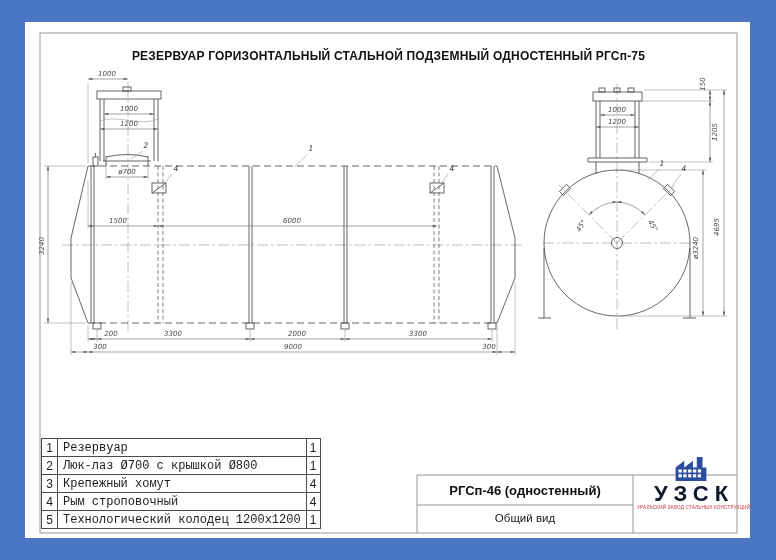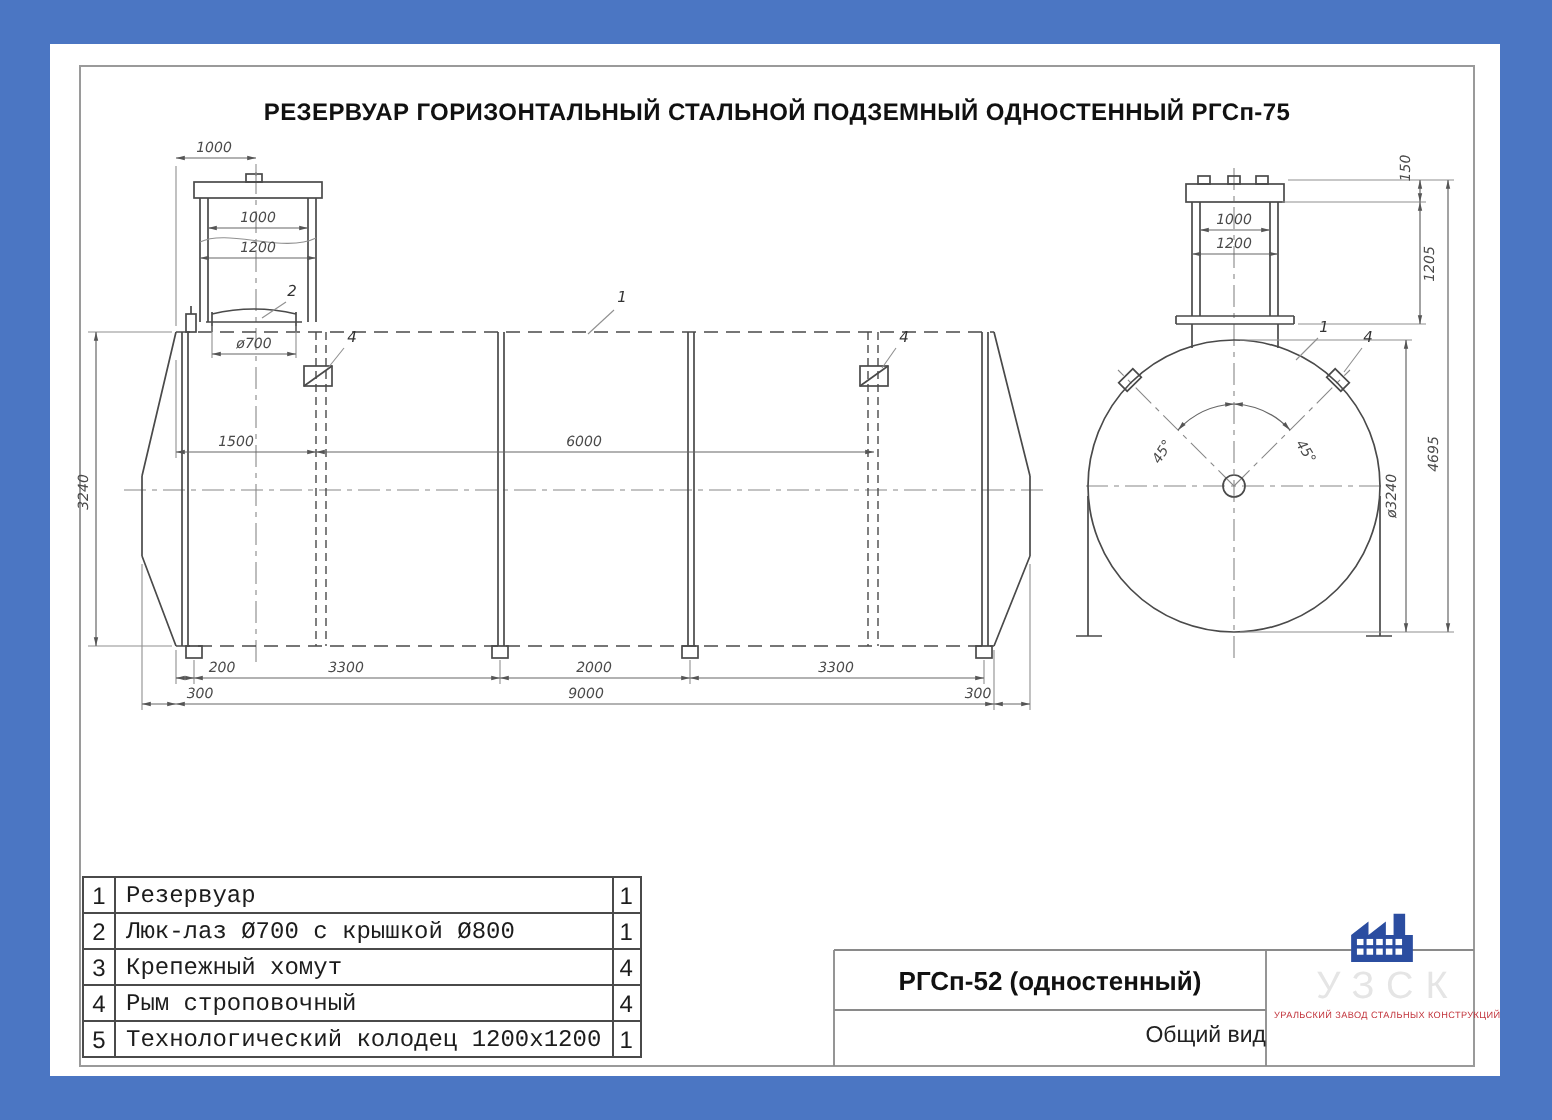--- a/index.html
+++ b/index.html
@@ -31,26 +31,26 @@
   .parts td.num{width:15px;text-align:center;padding:0;}
   .parts td.nm{width:216px;font-family:Liberation Mono, monospace;}
   .parts td.qty{width:13px;text-align:center;padding:0;}
   
   .tb-model{
     position:absolute;left:417px;top:480px;width:216px;height:22px;line-height:22px;
     text-align:center;font-size:13px;font-weight:bold;color:#111;
   }
   .tb-view{
     position:absolute;left:417px;top:508px;width:216px;height:20px;line-height:20px;
-    text-align:right;font-size:11.5px;color:#222;
+    text-align:center;font-size:11.5px;color:#222;
   }
   
   .logo{position:absolute;left:637px;top:455px;width:108px;text-align:center;}
   .logo .abbr{
-    font-size:19px;font-weight:normal;color:#e5e5e5;letter-spacing:6px;
+    font-size:22px;font-weight:bold;color:#0f172a;letter-spacing:6px;
     line-height:22px;margin-top:1px;text-indent:6px;
   }
   .logo .tag{font-size:4.6px;color:#c2343c;letter-spacing:.2px;line-height:6px;white-space:nowrap;}
   .logo .fic{display:block;margin:0 auto;}
 </style>
 </head>
 <body>
 
 <div class="page"></div>
 
@@ -246,21 +246,21 @@
       <td class="qty">4</td>
     </tr>
     <tr>
       <td class="num">5</td>
       <td class="nm">Технологический колодец 1200х1200</td>
       <td class="qty">1</td>
     </tr>
   </tbody>
 </table>
 
-<div class="tb-model">РГСп-52 (одностенный)</div>
+<div class="tb-model">РГСп-46 (одностенный)</div>
 <div class="tb-view">Общий вид</div>
 
 <div class="logo">
   <svg class="fic" width="38" height="27" viewBox="0 0 38 28">
     <path d="M3,27 V13 L12,6 V13 L21,6 V13 H25 V2 H31 V13 H35 V27 Z" fill="#2b4da0"></path>
     <g fill="#ffffff">
       <rect x="6" y="15" width="3.4" height="3.2"></rect>
       <rect x="11" y="15" width="3.4" height="3.2"></rect>
       <rect x="16" y="15" width="3.4" height="3.2"></rect>
       <rect x="21" y="15" width="3.4" height="3.2"></rect>

